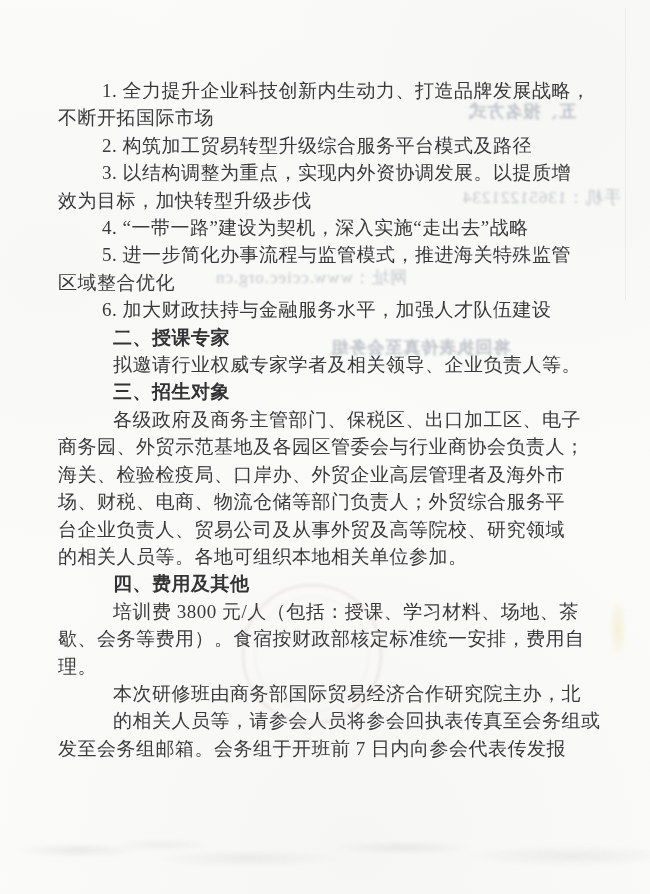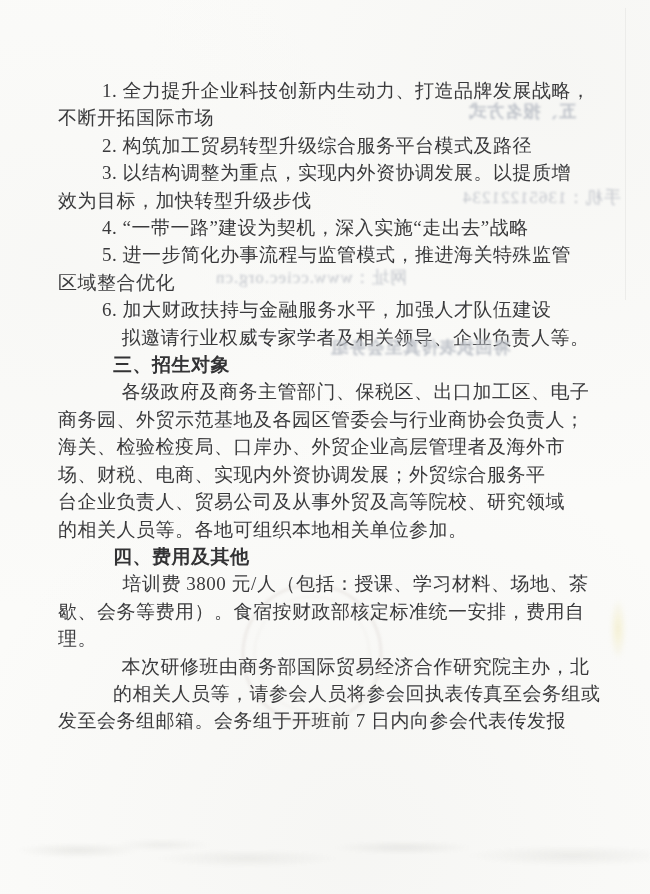--- a/index.html
+++ b/index.html
@@ -18,21 +18,21 @@
   }
   .textblock { position:absolute; left:58px; top:77px; width:540px; }
   .line {
     font-size:19px;
     line-height:27.4px;
     letter-spacing:0.5px;
     white-space:pre;
     color:#3a3a3c;
   }
   .line.num  { padding-left:44px; }
-  .line.para { padding-left:55px;text-align:center; }
+  .line.para { padding-left:55px; }
   .line.head { padding-left:55px; font-weight:bold; color:#333335; }
   .line.cont { padding-left:0; }
 
   
   .seal {
     position:absolute;
     border-radius:50%;
     border:2px solid rgba(172,152,146,0.20);
     filter:blur(1.5px);
   }
@@ -84,26 +84,27 @@
   <div class="textblock" id="textblock">
       <div class="line num">1. 全力提升企业科技创新内生动力、打造品牌发展战略，</div>
       <div class="line cont">不断开拓国际市场</div>
       <div class="line num">2. 构筑加工贸易转型升级综合服务平台模式及路径</div>
       <div class="line num">3. 以结构调整为重点，实现内外资协调发展。以提质增</div>
       <div class="line cont">效为目标，加快转型升级步伐</div>
       <div class="line num">4. “一带一路”建设为契机，深入实施“走出去”战略</div>
       <div class="line num">5. 进一步简化办事流程与监管模式，推进海关特殊监管</div>
       <div class="line cont">区域整合优化</div>
       <div class="line num">6. 加大财政扶持与金融服务水平，加强人才队伍建设</div>
+      <div class="line head">二、授课专家</div>
       <div class="line para">拟邀请行业权威专家学者及相关领导、企业负责人等。</div>
       <div class="line head">三、招生对象</div>
       <div class="line para">各级政府及商务主管部门、保税区、出口加工区、电子</div>
       <div class="line cont">商务园、外贸示范基地及各园区管委会与行业商协会负责人；</div>
       <div class="line cont">海关、检验检疫局、口岸办、外贸企业高层管理者及海外市</div>
-      <div class="line cont">场、财税、电商、实现内外资协调发展；外贸综合服务平</div>
+      <div class="line cont">场、财税、电商、物流仓储等部门负责人；外贸综合服务平</div>
       <div class="line cont">台企业负责人、贸易公司及从事外贸及高等院校、研究领域</div>
       <div class="line cont">的相关人员等。各地可组织本地相关单位参加。</div>
       <div class="line head">四、费用及其他</div>
       <div class="line para">培训费 3800 元/人（包括：授课、学习材料、场地、茶</div>
       <div class="line cont">歇、会务等费用）。食宿按财政部核定标准统一安排，费用自</div>
       <div class="line cont">理。</div>
       <div class="line para">本次研修班由商务部国际贸易经济合作研究院主办，北</div>
       <div class="line para">的相关人员等，请参会人员将参会回执表传真至会务组或</div>
       <div class="line cont">发至会务组邮箱。会务组于开班前 7 日内向参会代表传发报</div>
     </div>

